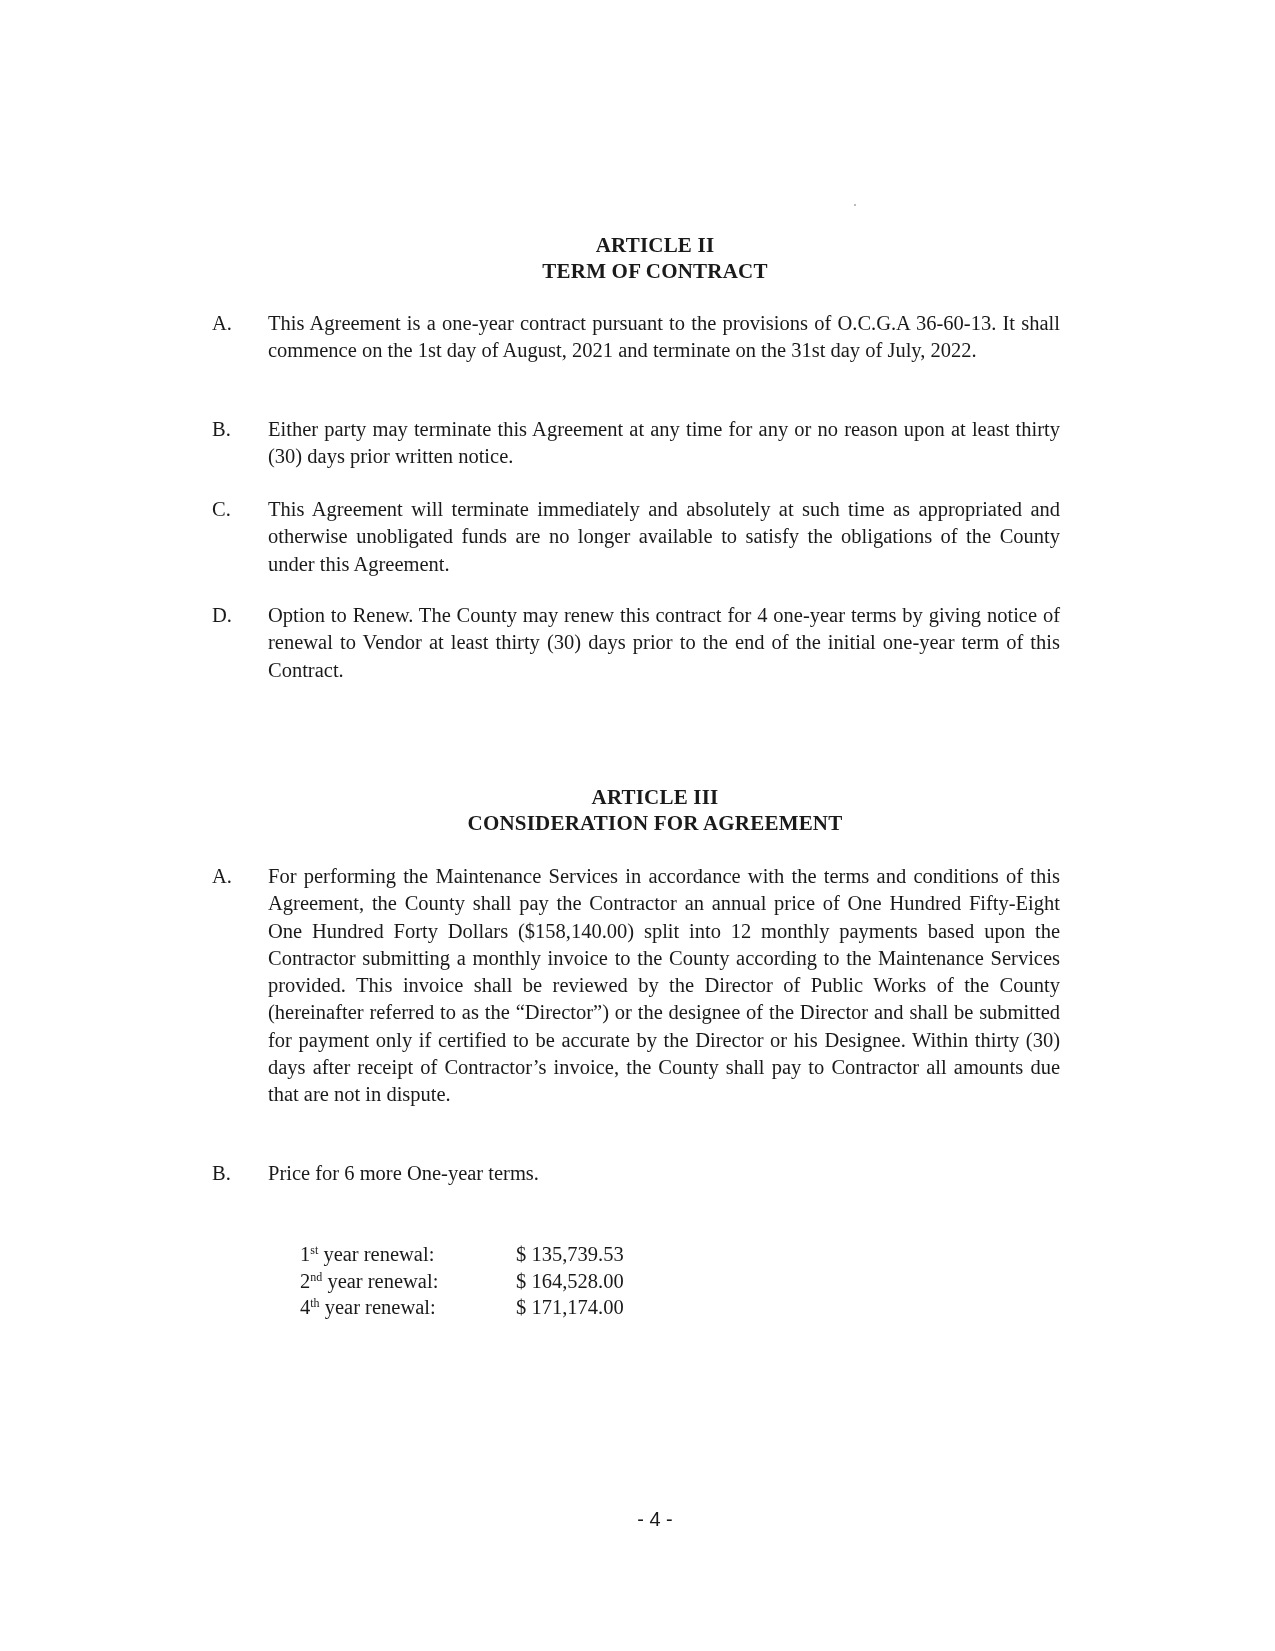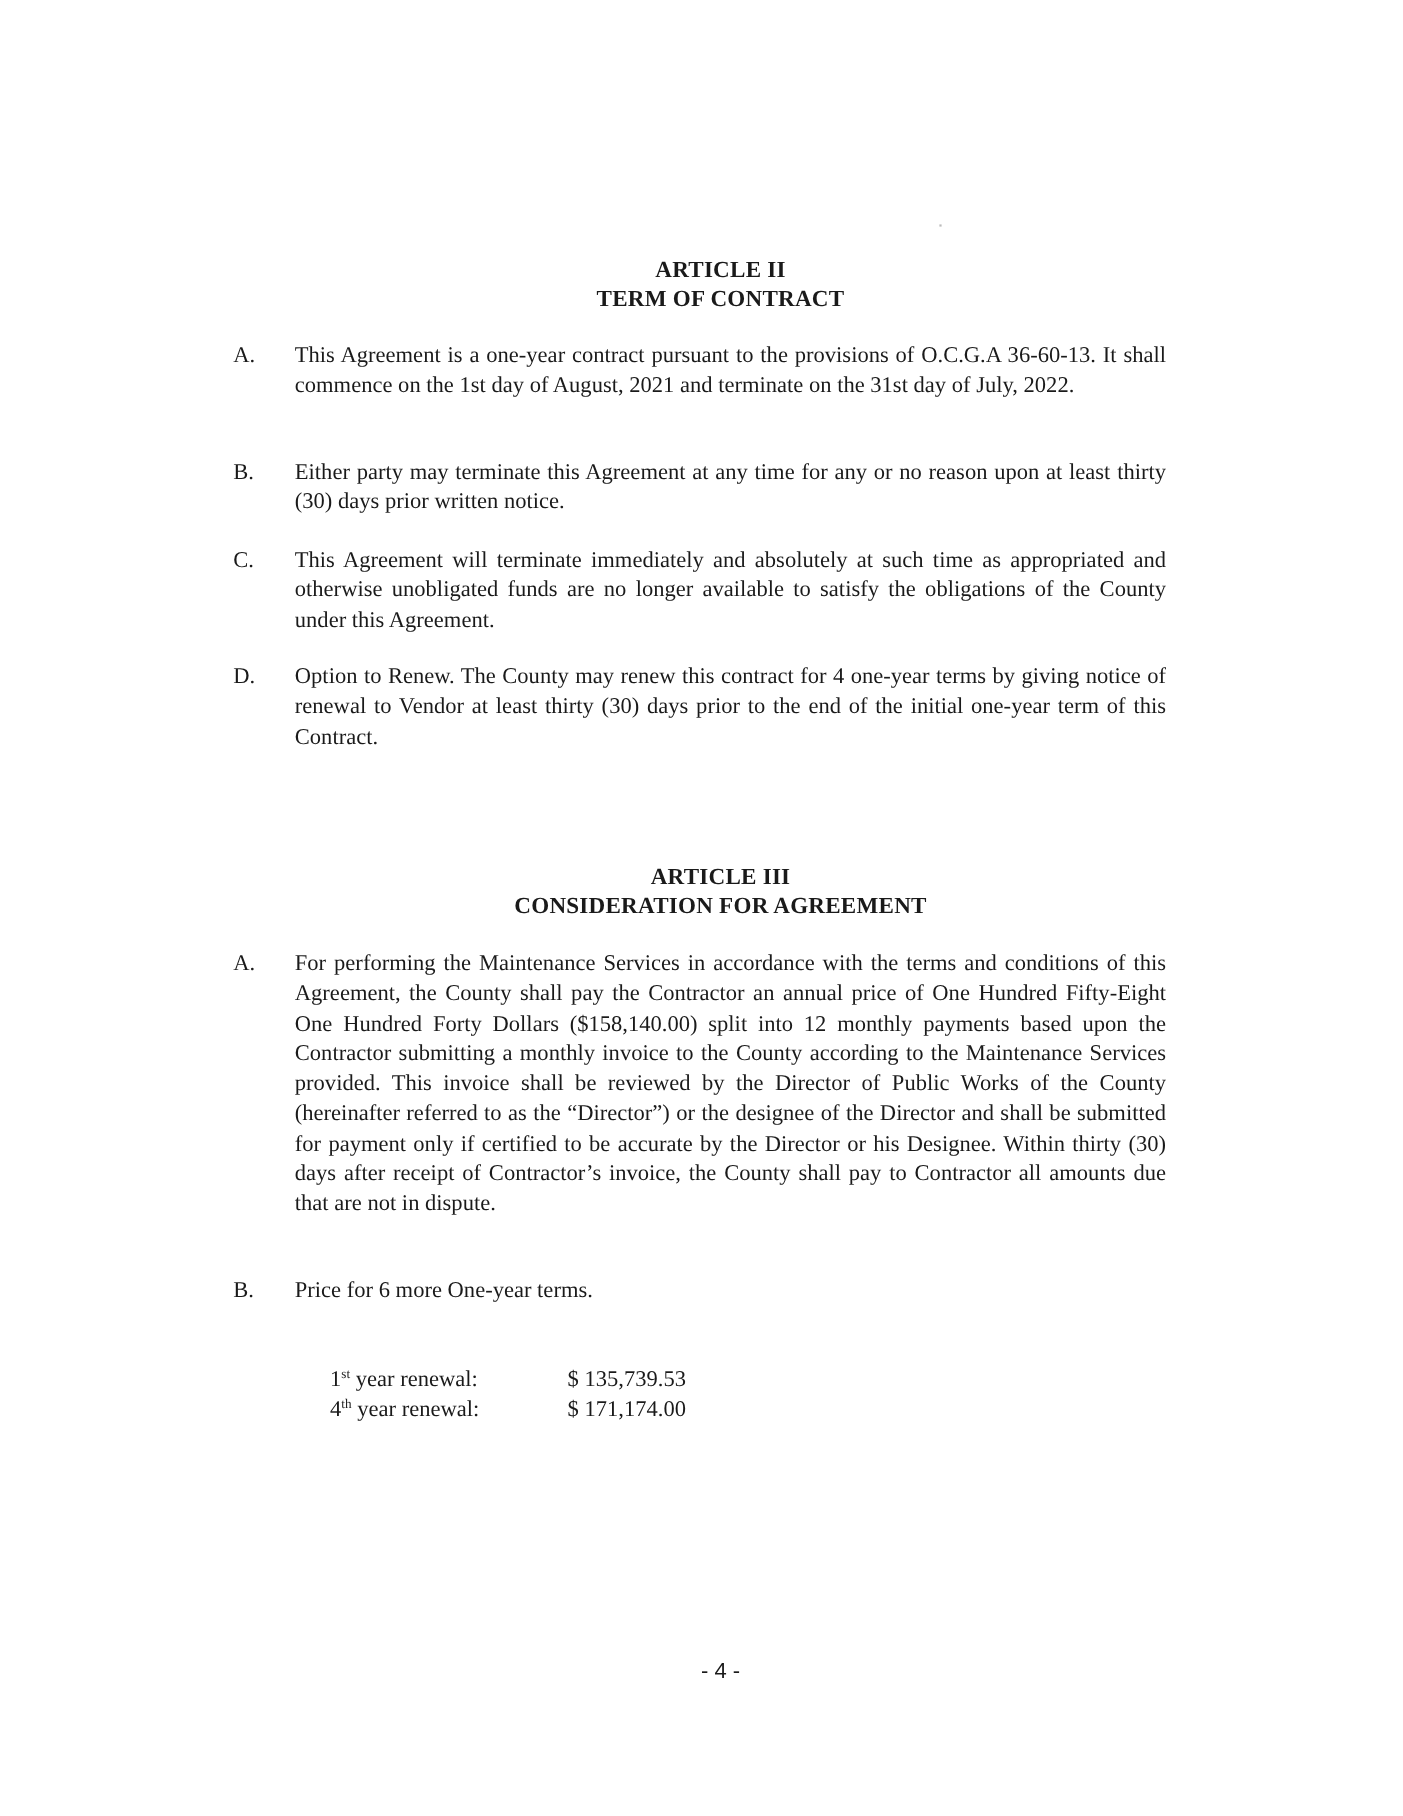--- a/index.html
+++ b/index.html
@@ -139,20 +139,24 @@
     <span class="marker">B.</span>
     <span class="body last-left">Price for 6 more One-year terms.</span>
   </div>
 
   <div class="renewals">
     <div class="renewal-row">
       <span class="label"><span>1</span><sup>st</sup><span> year renewal:</span></span>
       <span class="amount">$ 135,739.53</span>
     </div>
     <div class="renewal-row">
+      <span class="label"><span>2</span><sup>nd</sup><span> year renewal:</span></span>
+      <span class="amount">$ 164,528.00</span>
+    </div>
+    <div class="renewal-row">
       <span class="label"><span>4</span><sup>th</sup><span> year renewal:</span></span>
       <span class="amount">$ 171,174.00</span>
     </div>
   </div>
 
   <div class="page-number">- 4 -</div>
 
 </div>
 
 </body></html>

